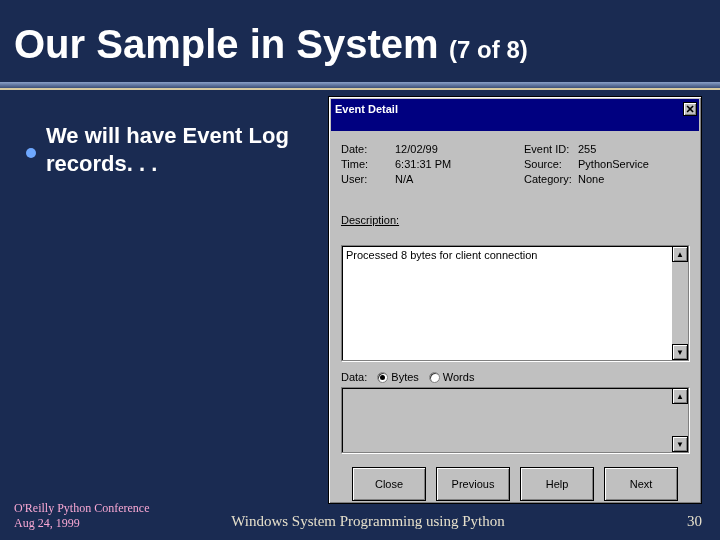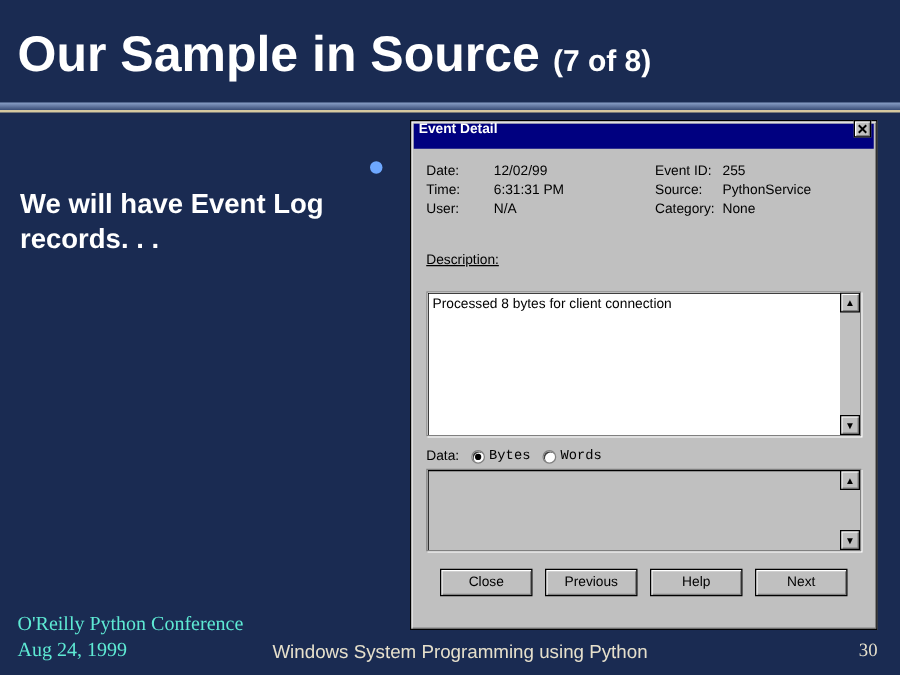--- a/index.html
+++ b/index.html
@@ -17,39 +17,38 @@
   .title-sub { font-size: 24px; font-weight: bold; margin-left: 6px; }
   .title-underline {
     position: absolute; left: 0; top: 82px; width: 720px; height: 6px;
     background: linear-gradient(#8aa0c8, #3a4e78);
   }
   .title-underline::after {
     content:""; position:absolute; left:0; right:0; top:6px; height:2px;
     background: #d6c9a0;
   }
   .bullet-row {
-    position: absolute; left: 16px; top: 122px;
-    display: flex; align-items: flex-end; gap: 10px;
+    position: absolute; left: 26px; top: 122px;
+    display: flex; align-items: center; gap: 10px;
     width: 290px;
-    flex-direction: column;
   }
   .bullet-dot {
     width: 10px; height: 10px; border-radius: 50%;
     background: #6ea8ff; margin-top: 7px; flex-shrink: 0;
   }
   .bullet-text { color: #fff; font-size: 22px; font-weight: bold; line-height: 1.25; }
   .footer-left {
     position: absolute; left: 14px; bottom: 8px;
-    color: #5eead4; font-family: Georgia, 'Times New Roman', serif;
-    font-size: 16px; line-height: 1.3;
+    color: #f9a8d4; font-family: Georgia, 'Times New Roman', serif;
+    font-size: 12px; line-height: 1.3;
   }
   .footer-center {
     position: absolute; left: 0; right: 0; bottom: 10px;
     text-align: center; color: #e6e0cc;
-    font-family: Liberation Sans, sans-serif; font-size: 15px; margin-left: 16px;
+    font-family: Liberation Serif, serif; font-size: 15px; margin-left: 16px;
   }
   .footer-right {
     position: absolute; right: 18px; bottom: 10px;
     color: #e6e0cc; font-family: Georgia, serif; font-size: 15px;
   }
   .star { position:absolute; color:#d0ba7a; font-size:28px; }
   .star.s1 { right: 110px; bottom: 30px; transform: rotate(-10deg); }
   .star.s2 { right: 70px; bottom: 38px; font-size:22px; opacity:.7; }
   .star.s3 { right: 45px; bottom: 55px; font-size:18px; opacity:.5; }
 
@@ -57,21 +56,21 @@
   .dialog {
     position: absolute; left: 328px; top: 96px;
     width: 374px; height: 408px;
     background: #c0c0c0;
     border: 1px solid #000;
     box-shadow: inset 1px 1px 0 #fff, inset -1px -1px 0 #808080;
     font-family: Tahoma, "MS Sans Serif", Arial, sans-serif;
     font-size: 11px; color: #000;
   }
   .titlebar {
-    height: 20px; background: #000080; color: #fff;
+    height: 32px; background: #000080; color: #fff;
     display: flex; align-items: center; justify-content: space-between;
     padding: 0 2px 12px 4px; margin: 2px;
   }
   .titlebar span { font-weight: bold; font-size: 11px; }
   .closebtn {
     width: 14px; height: 14px; background: #c0c0c0;
     border: 1px solid #000;
     box-shadow: inset 1px 1px 0 #fff, inset -1px -1px 0 #808080;
     display: flex; align-items: center; justify-content: center;
     font-size: 9px; font-weight: bold; color: #000;
@@ -95,47 +94,47 @@
     background: #c0c0c0;
     display: flex; flex-direction: column; justify-content: space-between;
   }
   .sbtn {
     width: 16px; height: 16px; background: #c0c0c0;
     border: 1px solid #000;
     box-shadow: inset 1px 1px 0 #fff, inset -1px -1px 0 #808080;
     font-size: 8px; display: flex; align-items:center; justify-content:center;
   }
   .data-row { display:flex; align-items:flex-start; gap:10px; margin: 10px 0 4px; }
-  .radio { display:flex; align-items:center; gap:3px;font-family:Liberation Mono, monospace; }
+  .radio { display:flex; align-items:center; gap:3px; }
   .radio-circle {
     width: 11px; height: 11px; border-radius: 50%;
     background: #fff; border: 1px solid #808080;
     box-shadow: inset 1px 1px 0 #404040;
     display:flex; align-items:center; justify-content:center;
   }
   .radio-dot { width:5px; height:5px; border-radius:50%; background:#000; }
   .hexbox {
     background: #c0c0c0; border: 1px solid #808080;
     box-shadow: inset 1px 1px 0 #000, 1px 1px 0 #fff;
     height: 66px; position: relative;
   }
   .btn-row { display:flex; justify-content:center; gap:10px; margin-top: 14px; }
   .winbtn {
-    width: 74px; height: 22px; background:#c0c0c0;
+    width: 74px; height: 34px; background:#c0c0c0;
     border: 1px solid #000;
     box-shadow: inset 1px 1px 0 #fff, inset -1px -1px 0 #808080;
     font: 11px Tahoma, Arial; display:flex; align-items:center; justify-content:center;
     cursor: default;
   }
 </style>
 </head>
 <body>
 
 <div class="slide-title">
-  <span class="title-main">Our Sample in Source</span>
+  <span class="title-main">Our Sample in System</span>
   <span class="title-sub">(7 of 8)</span>
 </div>
 <div class="title-underline"></div>
 
 <div class="bullet-row">
   <div class="bullet-dot"></div>
   <div class="bullet-text">We will have Event Log records. . .</div>
 </div>
 
 <div class="star s1">✦</div>

